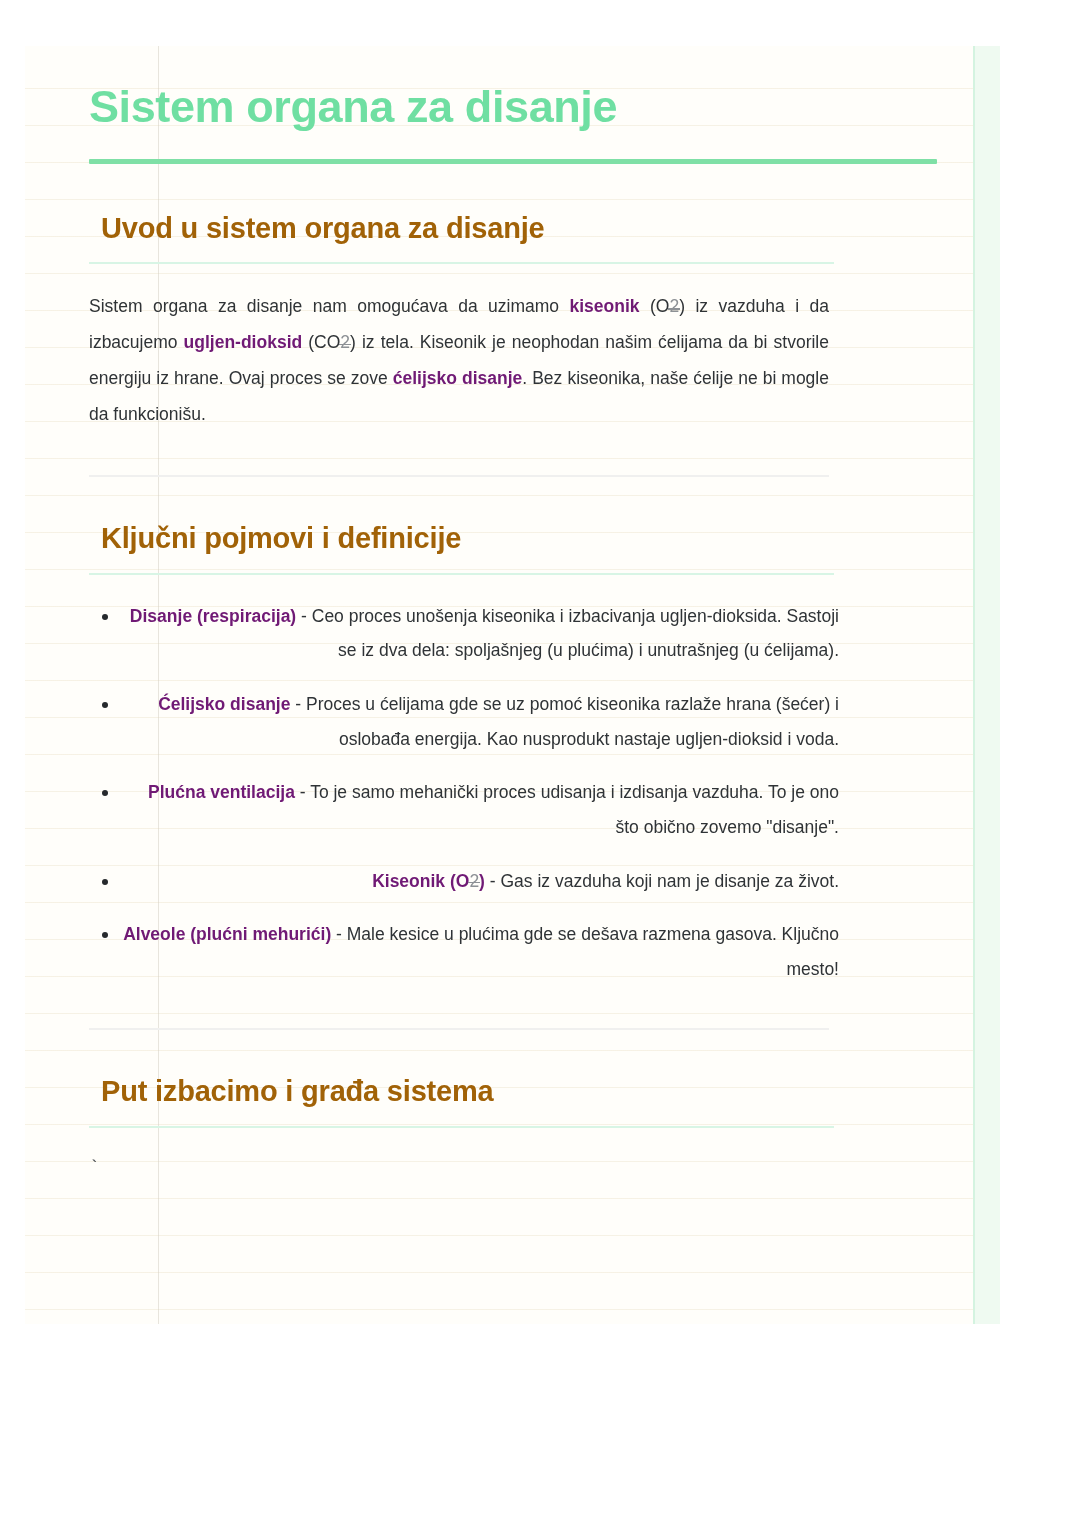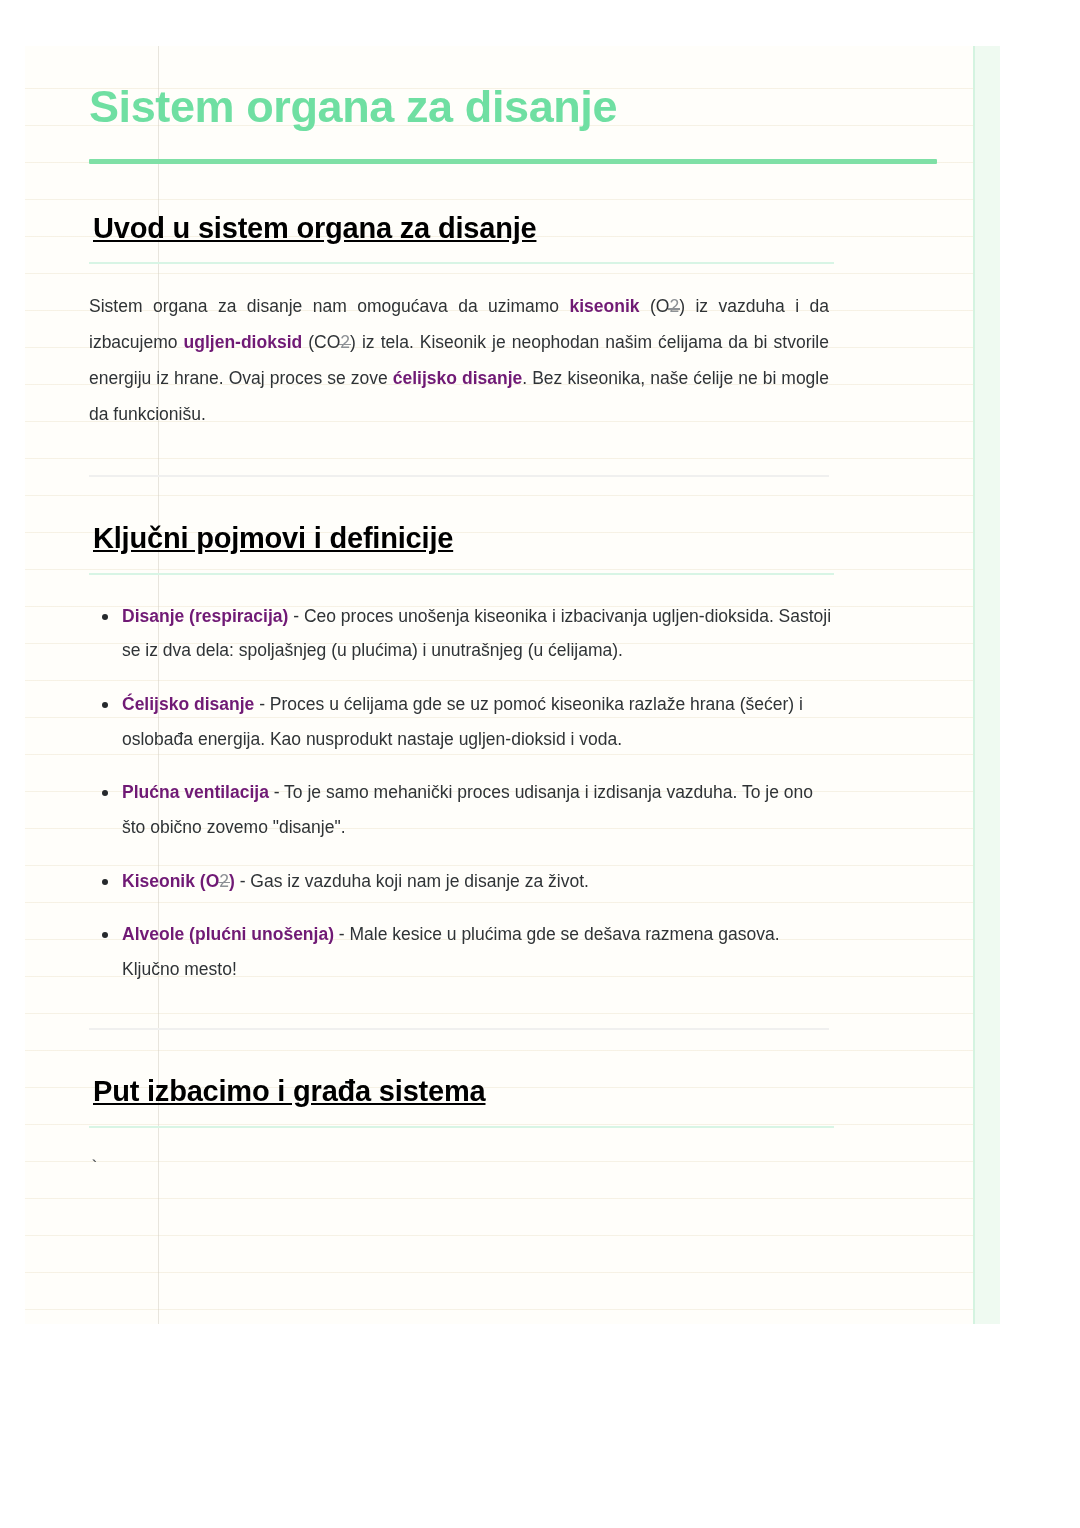--- a/index.html
+++ b/index.html
@@ -97,27 +97,26 @@
   }
 
   .section {
     margin-top: 47px;
   }
   .section.tight {
     margin-top: 44px;
   }
 
   .section-heading {
-    margin: 4px;
+    margin: 12px;
     font-size: 29px;
     line-height: 1.2;
     font-weight: 700;
-    color: #000000;
+    color: #a16207;
     letter-spacing: -0.2px;
-    text-decoration: underline;
   }
 
   .heading-rule {
     margin-top: 17px;
     width: 745px;
     height: 2px;
     background: #d8f5e5;
   }
 
   .body-text {
@@ -157,20 +156,21 @@
     height: 2px;
     background: #f0f0ef;
   }
 
   
   ul.term-list {
     margin: 24px 0 0 0;
     padding: 0;
     list-style: none;
     width: 750px;
+    text-align: right;
   }
   ul.term-list li {
     position: relative;
     padding-left: 33px;
     margin-bottom: 19px;
     font-size: 17.5px;
     line-height: 1.98;
     color: #2f3336;
   }
   ul.term-list li:last-child { margin-bottom: 0; }
@@ -233,21 +233,21 @@
         <ul class="term-list">
           <li><strong>Disanje (respiracija)</strong><span> - Ceo proces unošenja kiseonika i izbacivanja ugljen-dioksida. Sastoji se iz dva dela: spoljašnjeg (u plućima) i unutrašnjeg (u ćelijama).</span></li>
 
           <li><strong>Ćelijsko disanje</strong><span> - Proces u ćelijama gde se uz pomoć kiseonika razlaže hrana (šećer) i oslobađa energija. Kao nusprodukt nastaje ugljen-dioksid i voda.</span></li>
 
           <li><strong>Plućna ventilacija</strong><span> - To je samo mehanički proces udisanja i izdisanja vazduha. To je ono što obično zovemo "disanje".</span></li>
 
           <li><strong>Kiseonik (O</strong><strong class="sub2">2</strong><strong>)</strong><span> - Gas iz vazduha koji nam je disanje za život.</span></li>
 
 
-          <li><strong>Alveole (plućni unošenja)</strong><span> - Male kesice u plućima gde se dešava razmena gasova. Ključno mesto!</span></li>
+          <li><strong>Alveole (plućni mehurići)</strong><span> - Male kesice u plućima gde se dešava razmena gasova. Ključno mesto!</span></li>
         </ul>
 
         <div class="section-divider"></div>
       </div>
 
       <div class="section tight">
         <h2 class="section-heading">Put izbacimo i građa sistema</h2>
         <div class="heading-rule"></div>
 
 

